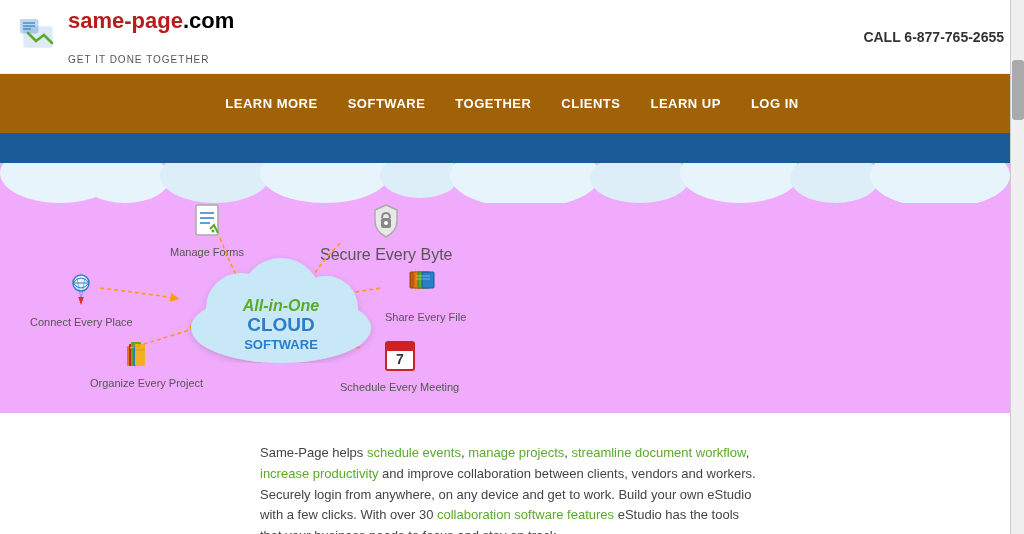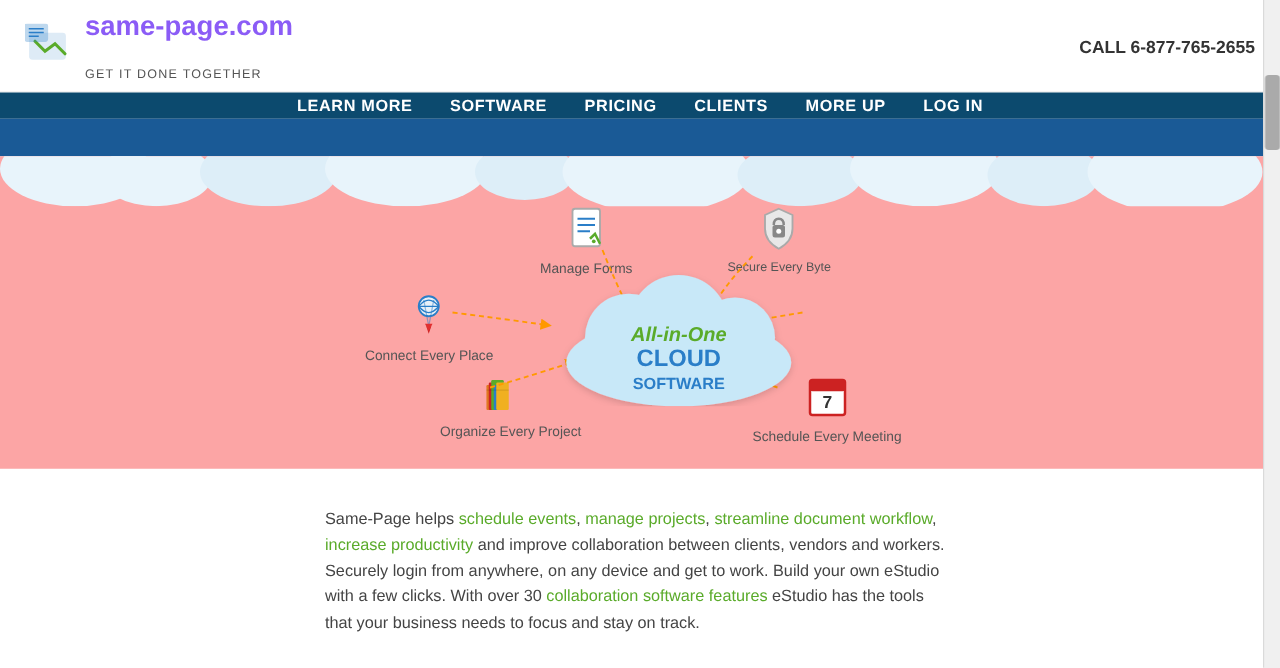--- a/index.html
+++ b/index.html
@@ -25,63 +25,63 @@
     }
     #logo-text {
       display: flex;
       flex-direction: column;
     }
     #logo-main {
       font-size: 22px;
       font-weight: bold;
       color: #333;
     }
-    #logo-main span.blue { color: #8b5cf6; }
+    #logo-main span.blue { color: #b91c1c; }
     #logo-tagline {
       font-size: 10px;
       color: #555;
       letter-spacing: 1px;
       text-transform: uppercase;
       margin-top: 20px;
     }
     #phone {
       font-size: 14px;
       font-weight: bold;
       color: #333;
     }
 
     
     #nav {
-      background: #0c4a6e;
+      background: #a16207;
       display: flex;
       align-items: center;
       justify-content: center;
       gap: 30px;
-      padding: 3px 0;
+      padding: 22px 0;
     }
     #nav a {
       color: #fff;
       text-decoration: none;
       font-size: 13px;
       font-weight: bold;
       letter-spacing: 0.5px;
     }
 
     
     #blue-banner {
       background: #1a5a96;
       height: 30px;
     }
 
     
     #cloud-section {
-      background: #fca5a5;
+      background: #f0abfc;
       padding: 20px 0 10px;
       display: flex;
-      justify-content: center;
+      justify-content: flex-start;
       align-items: center;
       position: relative;
       min-height: 220px;
     }
 
     
     #content-section {
       padding: 30px 260px 20px 260px;
       background: #fff;
     }
@@ -128,34 +128,34 @@
     <svg id="logo-icon" width="40" height="36" viewBox="0 0 40 36">
       <rect x="4" y="8" width="28" height="20" rx="2" fill="#2a7ec8" opacity="0.15" stroke="#2a7ec8" stroke-width="1.5"></rect>
       <polyline points="8,14 16,22 24,16 32,24" fill="none" stroke="#5aab2a" stroke-width="2.5" stroke-linecap="round"></polyline>
       <rect x="0" y="0" width="18" height="14" rx="2" fill="#2a7ec8" opacity="0.3" stroke="#2a7ec8" stroke-width="1"></rect>
       <line x1="3" y1="4" x2="15" y2="4" stroke="#2a7ec8" stroke-width="1.2"></line>
       <line x1="3" y1="7" x2="15" y2="7" stroke="#2a7ec8" stroke-width="1.2"></line>
       <line x1="3" y1="10" x2="11" y2="10" stroke="#2a7ec8" stroke-width="1.2"></line>
     </svg>
     <div id="logo-text">
       <div id="logo-main">
-        <span class="blue">same-page</span><span style="color:#8b5cf6">.com</span>
+        <span class="blue">same-page</span><span style="color:#000000">.com</span>
       </div>
       <div id="logo-tagline">GET IT DONE TOGETHER</div>
     </div>
   </div>
   <div id="phone">CALL 6-877-765-2655</div>
 </div>
 
 <nav id="nav">
   <a href="#">LEARN MORE</a>
   <a href="#">SOFTWARE</a>
-  <a href="#">PRICING</a>
+  <a href="#">TOGETHER</a>
   <a href="#">CLIENTS</a>
-  <a href="#">MORE UP</a>
+  <a href="#">LEARN UP</a>
   <a href="#">LOG IN</a>
 </nav>
 
 <div id="blue-banner"></div>
 
 <div id="cloud-section">
 
   <div style="position:absolute;top:0;left:0;right:0;height:40px;overflow:hidden;">
     <div style="position:absolute;top:-20px;left:0px;width:120px;height:60px;background:#e8f4fb;border-radius:50%;"></div>
     <div style="position:absolute;top:-10px;left:80px;width:90px;height:50px;background:#e8f4fb;border-radius:50%;"></div>
@@ -207,23 +207,36 @@
 
     <div style="position:absolute;top:20px;left:320px;text-align:center;">
       <div style="margin-bottom:3px;">
         <svg width="30" height="36" viewBox="0 0 30 36">
           <path d="M15,2 L26,7 L26,18 Q26,28 15,34 Q4,28 4,18 L4,7 Z" fill="#e8e8e8" stroke="#aaa" stroke-width="1.5"></path>
           <rect x="10" y="15" width="10" height="10" rx="2" fill="#888"></rect>
           <path d="M11,15 Q11,10 15,10 Q19,10 19,15" fill="none" stroke="#888" stroke-width="2"></path>
           <circle cx="15" cy="20" r="2" fill="#fff"></circle>
         </svg>
       </div>
-      <div style="font-size:10px;color:#555;">Secure Every Byte</div>
-    </div>
-
+      <div style="font-size:16px;color:#555;">Secure Every Byte</div>
+    </div>
+
+    <div style="position:absolute;top:85px;left:385px;text-align:center;">
+      <div style="margin-bottom:3px;">
+        <svg width="36" height="36" viewBox="0 0 36 36">
+          <rect x="2" y="4" width="12" height="16" rx="1" fill="#c8590a" stroke="#a04000" stroke-width="1"></rect>
+          <rect x="6" y="4" width="12" height="16" rx="1" fill="#e07820" stroke="#c06000" stroke-width="1"></rect>
+          <rect x="10" y="4" width="12" height="16" rx="1" fill="#5aab2a" stroke="#3a8a0a" stroke-width="1"></rect>
+          <rect x="14" y="4" width="12" height="16" rx="1" fill="#2a7ec8" stroke="#0a5ea0" stroke-width="1"></rect>
+          <line x1="8" y1="8" x2="22" y2="8" stroke="rgba(255,255,255,0.4)" stroke-width="1"></line>
+          <line x1="8" y1="11" x2="22" y2="11" stroke="rgba(255,255,255,0.4)" stroke-width="1"></line>
+        </svg>
+      </div>
+      <div style="font-size:11px;color:#555;">Share Every File</div>
+    </div>
 
     <div style="position:absolute;top:155px;left:340px;text-align:center;">
       <div style="margin-bottom:3px;">
         <svg width="32" height="36" viewBox="0 0 32 36">
           <rect x="2" y="4" width="28" height="28" rx="2" fill="#fff" stroke="#cc2222" stroke-width="2"></rect>
           <rect x="2" y="4" width="28" height="9" rx="2" fill="#cc2222"></rect>
           <text x="16" y="26" text-anchor="middle" font-size="14" font-weight="bold" fill="#333">7</text>
         </svg>
       </div>
       <div style="font-size:11px;color:#555;">Schedule Every Meeting</div>

